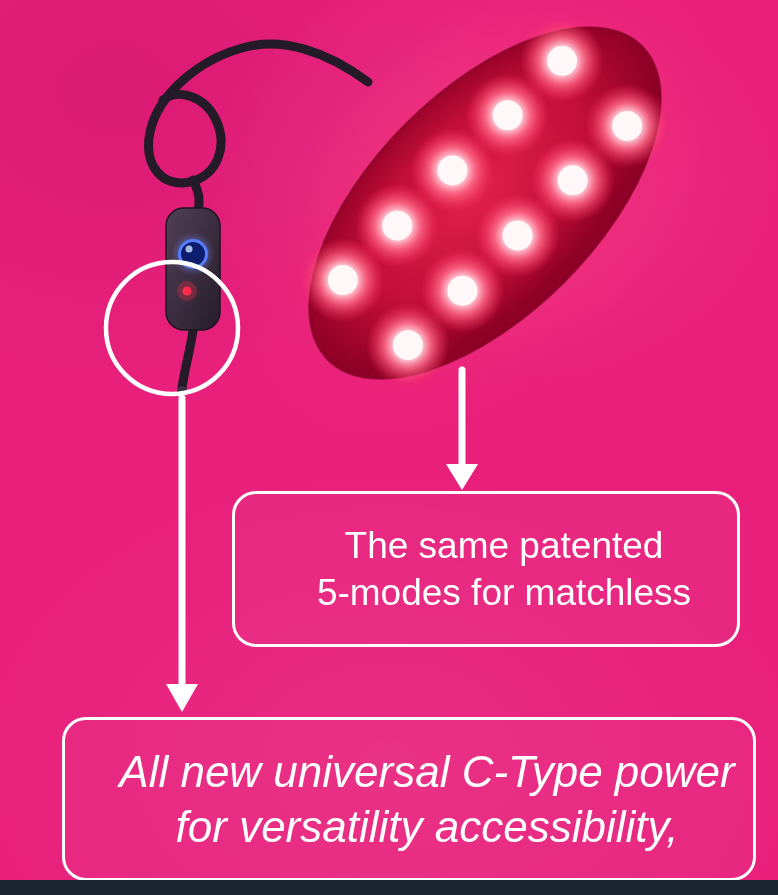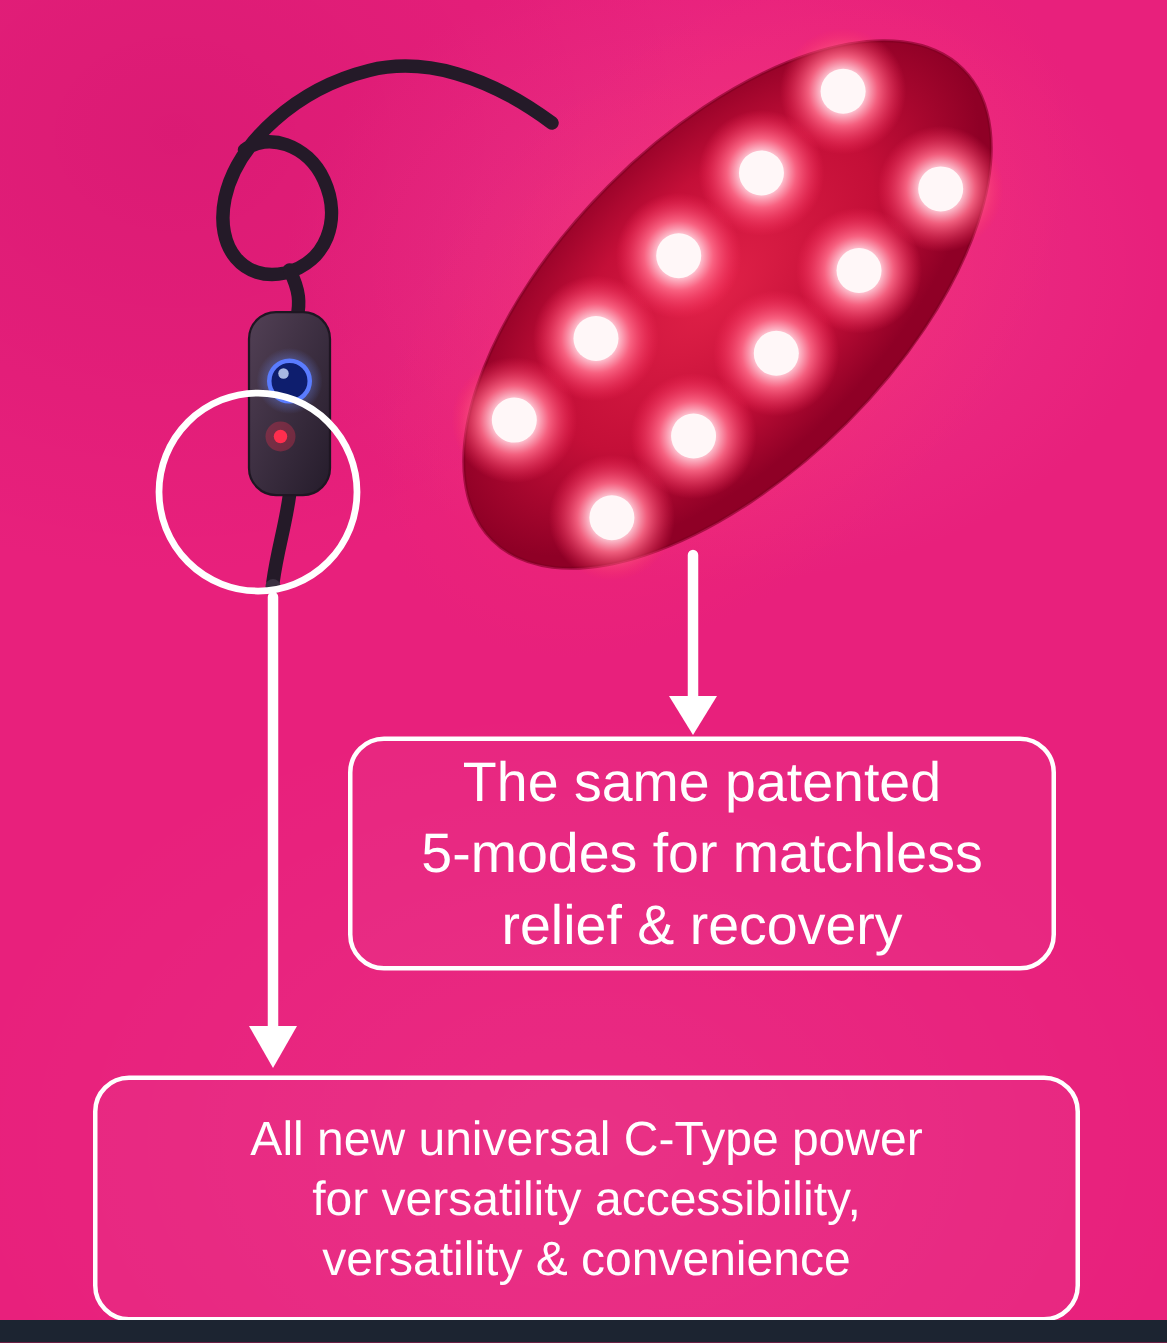--- a/index.html
+++ b/index.html
@@ -21,28 +21,29 @@
     position: absolute;
     border: 3px solid var(--callout-border, #FFFFFF);
     border-radius: 24px;
     background: rgba(255,255,255,0.03);
     display: flex;
     flex-direction: column;
     align-items: center;
     justify-content: center;
     text-align: center;
     color: var(--text, #FFFFFF);
+    padding-left: 36px;
   }
   .callout-1 {
     left: 232px; top: 491px; width: 466px; height: 150px;
     font-size: 37px; line-height: 1.28;
   }
   .callout-2 {
     left: 62px; top: 717px; width: 652px; height: 158px;
-    font-size: 32px; line-height: 1.26;
+    font-size: 44px; line-height: 1.26; font-style: italic;
   }
   .callout .line { white-space: nowrap; }
   .bottom-bar {
     position: absolute;
     left: 0; right: 0; bottom: 0; height: 15px;
     background: var(--bottom-bar, #1C2431);
   }
 </style>
 </head>
 <body>
@@ -123,23 +124,21 @@
 
     <g>
       <line x1="182" y1="398" x2="182" y2="688" stroke="#ffffff" stroke-width="7" stroke-linecap="round"></line>
       <polygon points="166,684 198,684 182,712" fill="#ffffff"></polygon>
     </g>
   </svg>
 
   <div class="callout callout-1">
     <div class="line">The same patented</div>
     <div class="line">5-modes for matchless</div>
-    <div class="line">relief &amp; recovery</div>
   </div>
 
   <div class="callout callout-2">
     <div class="line">All new universal C-Type power</div>
     <div class="line">for versatility accessibility,</div>
-    <div class="line">versatility &amp; convenience</div>
   </div>
 
   <div class="bottom-bar"></div>
 </div>
 
 </body></html>

